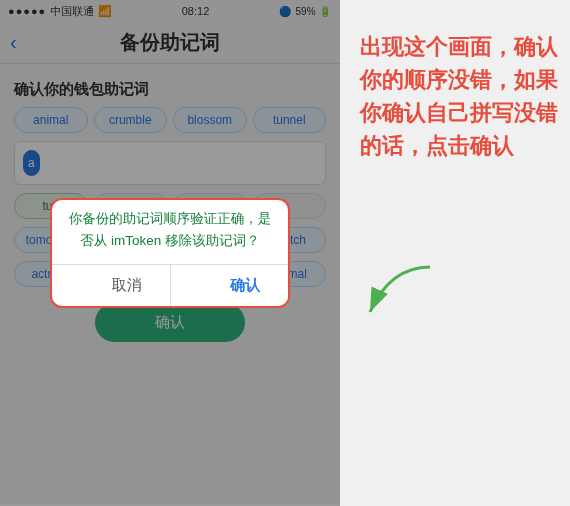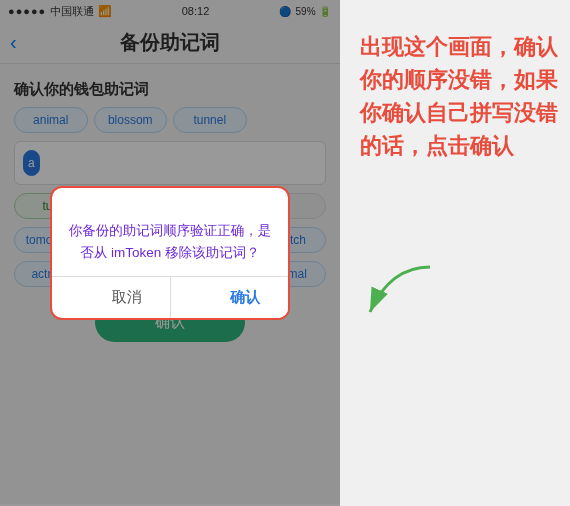--- a/index.html
+++ b/index.html
@@ -155,24 +155,24 @@
 
     .dialog-box {
       background: #fff;
       border-radius: 12px;
       border: 2px solid #e74c3c;
       width: 240px;
       overflow: hidden;
     }
 
     .dialog-body {
-      padding: 32px 16px 12px;
+      padding: 8px 16px 12px;
       text-align: center;
       font-size: 13.5px;
-      color: #6d28d9;
+      color: #15803d;
       line-height: 1.6;
     }
 
     .dialog-actions {
       display: flex;
       border-top: 1px solid #ddd;
     }
 
     .dialog-btn {
       flex: 1;
@@ -248,20 +248,21 @@
   <div class="nav-bar">
     <span class="nav-back">‹</span>
     <span class="nav-title">备份助记词</span>
   </div>
 
   <div class="content-area">
     <div class="page-title">确认你的钱包助记词</div>
 
     <div class="word-grid">
       <div class="word-chip">animal</div>
+      <div class="word-chip">crumble</div>
       <div class="word-chip">blossom</div>
       <div class="word-chip">tunnel</div>
     </div>
 
     <div class="selected-area">
       <div class="selected-row">
         <div class="word-chip selected">a</div>
       </div>
     </div>
 

